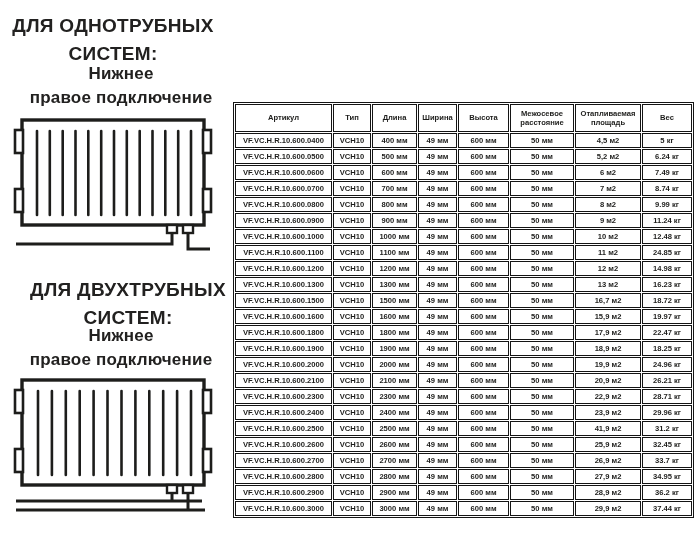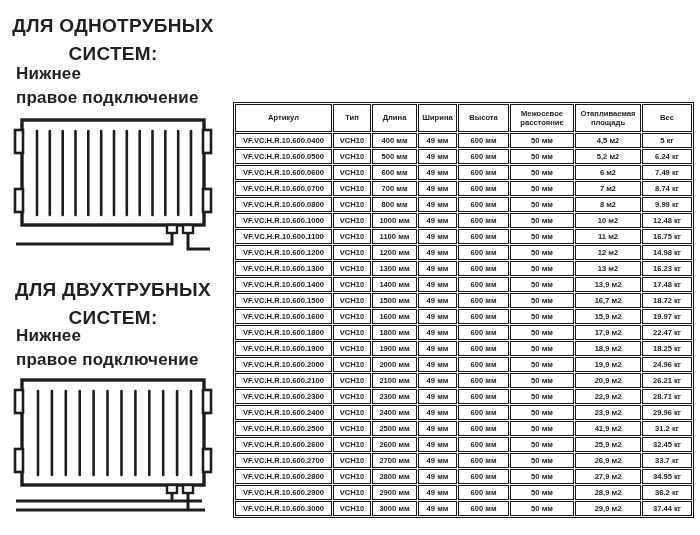--- a/index.html
+++ b/index.html
@@ -9,21 +9,21 @@
   }
   .left-panel { position:absolute; left:0; top:0; width:232px; height:535px; }
   .section-title {
     position:absolute; left:0; width:226px;
     font-size:19px; font-weight:800; line-height:1.45; letter-spacing:0.3px;
     text-align:center; white-space:pre-line; color:#222120;
   }
   .section-subtitle {
     position:absolute; left:16px; width:210px;
     font-size:17px; font-weight:800; line-height:1.4; letter-spacing:0.2px;
-    text-align:left; white-space:pre-line; color:#222120;
+    text-align:center; white-space:pre-line; color:#222120;
   }
   .diagram { position:absolute; left:12px; width:212px; height:140px; }
   .diagram svg { display:block; width:100%; height:100%; }
 
   .table-wrap { position:absolute; left:233px; top:102px; width:454px; height:416px; }
   table.spec {
     width:454px; height:416px; table-layout:fixed;
     border-collapse:separate; border-spacing:1px;
     border:1.5px solid #141414; background:#ffffff;
   }
@@ -73,21 +73,21 @@
             <line x1="179" y1="14" x2="179" y2="98"></line>
           </g>
           <rect x="155" y="108" width="10" height="8" stroke-width="2.4" fill="#ffffff"></rect>
           <rect x="171" y="108" width="10" height="8" stroke-width="2.4" fill="#ffffff"></rect>
           <path d="M4 127 H160 V116" stroke-width="3"></path>
           <path d="M176 116 V132 H198" stroke-width="3"></path>
         </g>
       </svg>
     </div>
 
-    <div class="section-title" style="top:276px;">ДЛЯ ДВУХТРУБНЫХ
+    <div class="section-title" style="top:276px;margin-left:15px;">ДЛЯ ДВУХТРУБНЫХ
 СИСТЕМ:</div>
 
     <div class="section-subtitle" style="top:324px;">Нижнее
 правое подключение</div>
 
     <div class="diagram" style="top:377px;">
       <svg viewBox="0 0 212 140">
         <g stroke="#1d1d1b" fill="none">
           <rect x="10" y="3" width="182" height="105" stroke-width="3.4" fill="#ffffff"></rect>
           <rect x="3" y="13" width="8" height="23" stroke-width="2.6" fill="#ffffff"></rect>
@@ -189,68 +189,68 @@
             <td>VF.VC.H.R.10.600.0800</td>
             <td>VCH10</td>
             <td>800 мм</td>
             <td>49 мм</td>
             <td>600 мм</td>
             <td>50 мм</td>
             <td>8 м2</td>
             <td>9.99 кг</td>
           </tr>
           <tr>
+            <td>VF.VC.H.R.10.600.0900</td>
+            <td>VCH10</td>
+            <td>900 мм</td>
+            <td>49 мм</td>
+            <td>600 мм</td>
+            <td>50 мм</td>
+            <td>9 м2</td>
+            <td>11.24 кг</td>
+          </tr>
+          <tr>
             <td>VF.VC.H.R.10.600.1000</td>
             <td>VCH10</td>
             <td>1000 мм</td>
             <td>49 мм</td>
             <td>600 мм</td>
             <td>50 мм</td>
             <td>10 м2</td>
             <td>12.48 кг</td>
           </tr>
           <tr>
             <td>VF.VC.H.R.10.600.1100</td>
             <td>VCH10</td>
             <td>1100 мм</td>
             <td>49 мм</td>
             <td>600 мм</td>
             <td>50 мм</td>
             <td>11 м2</td>
-            <td>16.75 кг</td>
+            <td>24.85 кг</td>
           </tr>
           <tr>
             <td>VF.VC.H.R.10.600.1200</td>
             <td>VCH10</td>
             <td>1200 мм</td>
             <td>49 мм</td>
             <td>600 мм</td>
             <td>50 мм</td>
             <td>12 м2</td>
             <td>14.98 кг</td>
           </tr>
           <tr>
             <td>VF.VC.H.R.10.600.1300</td>
             <td>VCH10</td>
             <td>1300 мм</td>
             <td>49 мм</td>
             <td>600 мм</td>
             <td>50 мм</td>
             <td>13 м2</td>
             <td>16.23 кг</td>
-          </tr>
-          <tr>
-            <td>VF.VC.H.R.10.600.1400</td>
-            <td>VCH10</td>
-            <td>1400 мм</td>
-            <td>49 мм</td>
-            <td>600 мм</td>
-            <td>50 мм</td>
-            <td>13,9 м2</td>
-            <td>17.48 кг</td>
           </tr>
           <tr>
             <td>VF.VC.H.R.10.600.1500</td>
             <td>VCH10</td>
             <td>1500 мм</td>
             <td>49 мм</td>
             <td>600 мм</td>
             <td>50 мм</td>
             <td>16,7 м2</td>
             <td>18.72 кг</td>

